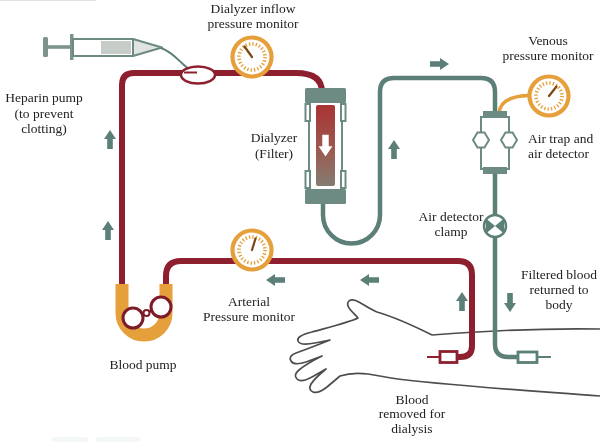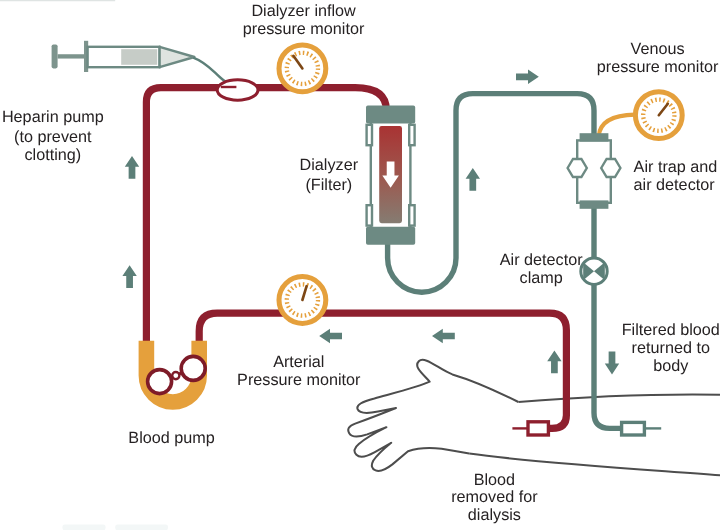--- a/index.html
+++ b/index.html
@@ -8,21 +8,21 @@
     --c-orange:#e5a03c;
     --c-needle:#7d4715;
     --c-metal:#6d8a83;
     --c-syr:#c6ccc7;
     --c-hand:#4d4d4d;
     --c-text:#262223;
     --c-bg:#ffffff;
   }
   html,body{margin:0;padding:0;background:#fff;}
   .stage{position:relative;width:600px;height:442px;background:var(--c-bg);overflow:hidden;
-         font-family:Liberation Sans, sans-serif;}
+         font-family:Liberation Serif, serif;}
   svg{display:block}
   .tube-blood{stroke:var(--c-blood);stroke-width:6;fill:none;}
   .tube-clean{stroke:var(--c-clean);stroke-width:4.5;fill:none;}
   .thin-blood{stroke:var(--c-blood);stroke-width:2;fill:none;}
   .thin-clean{stroke:var(--c-clean);stroke-width:2;fill:none;}
   .metal{fill:var(--c-metal);}
   .outline-metal{fill:#fff;stroke:var(--c-metal);stroke-width:2;}
   .pump-tube{stroke:var(--c-orange);stroke-width:13;fill:none;}
   .roller{fill:#fff;stroke:#7e1b28;stroke-width:3;}
   .gauge-ring{fill:#fff;stroke:var(--c-orange);stroke-width:4.2;}

